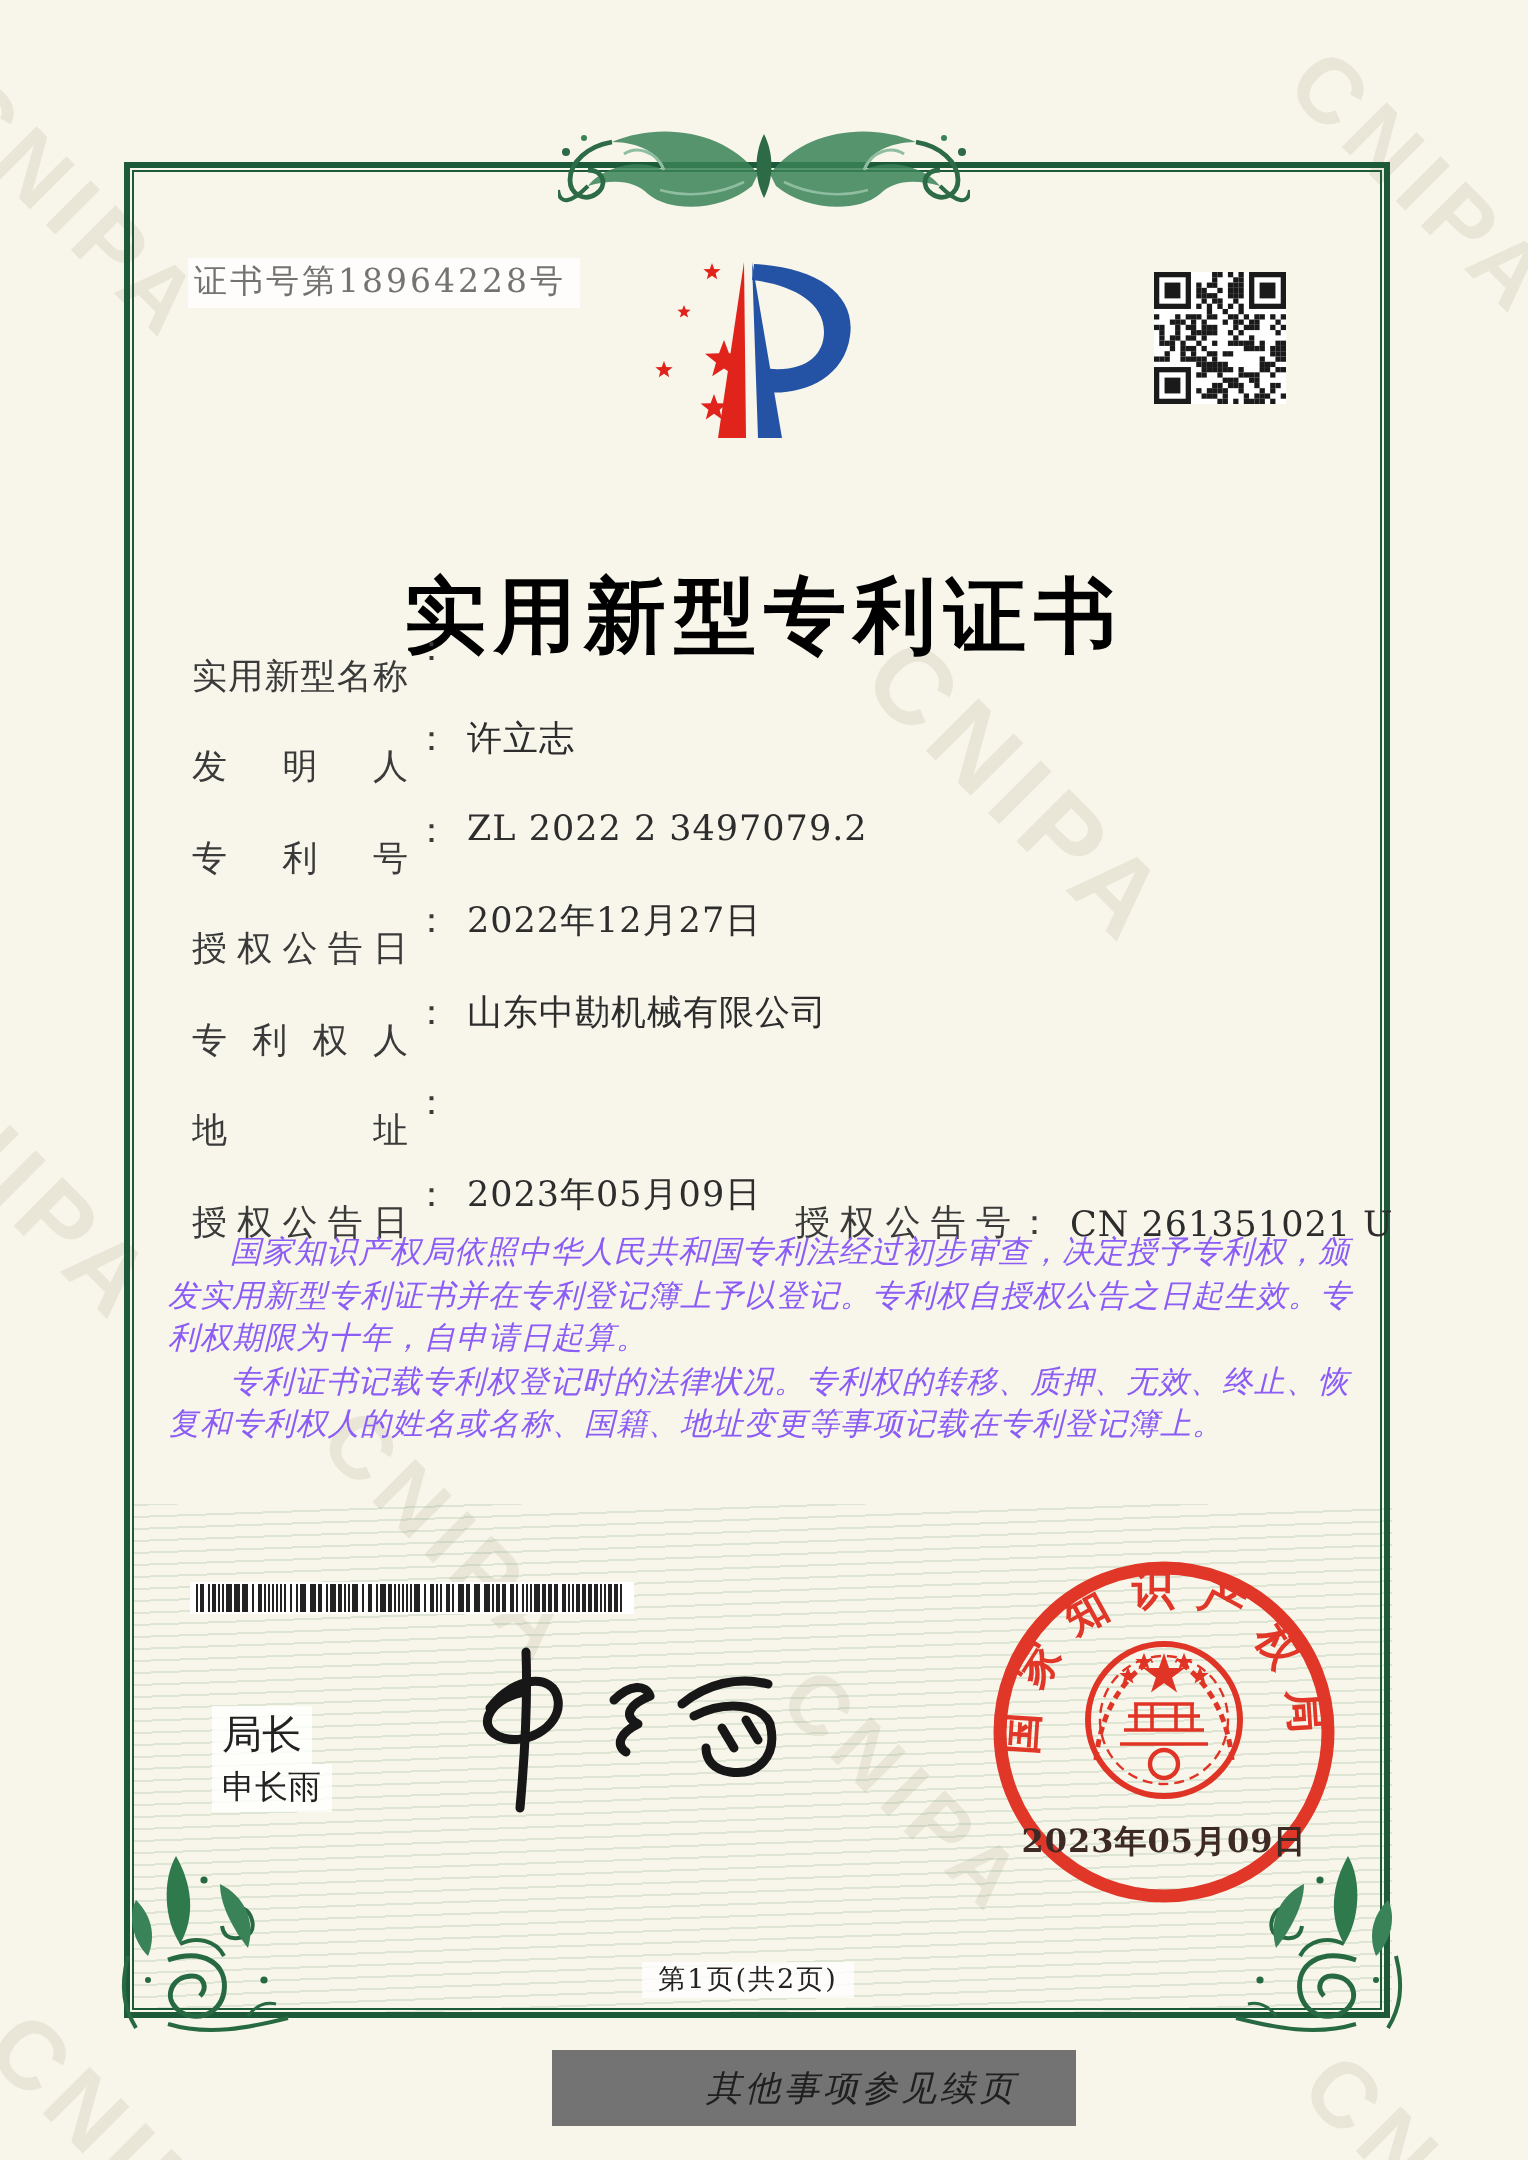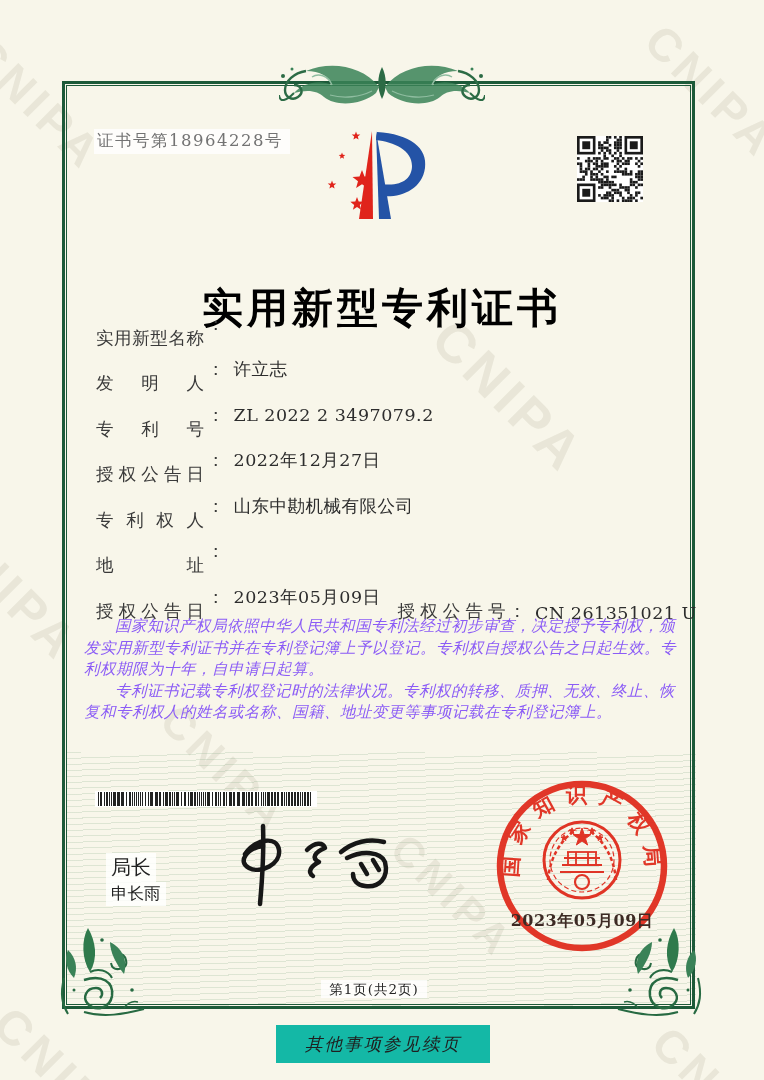--- a/index.html
+++ b/index.html
@@ -81,22 +81,22 @@
   .seal{position:absolute;left:492px;top:776px;z-index:5;opacity:0.95;}
 
   .pagenum{
     position:absolute;left:0;right:16px;top:981px;z-index:4;text-align:center;
     font-size:13.5px;color:#242424;letter-spacing:1px;
   }
   .pagenum span{background:rgba(255,255,255,0.8);padding:1px 8px;}
 
   .contnote{
     position:absolute;left:276px;top:1025px;width:214px;height:38px;z-index:4;
-    background:#14b8a6;display:flex;align-items:center;justify-content:center;
-    font-size:17.5px;font-style:italic;color:#1f1f1f;letter-spacing:2px;
+    background:#737373;display:flex;align-items:center;justify-content:center;
+    font-size:17.5px;font-style:italic;color:#1f1f1f;letter-spacing:2px;padding-left:48px;
   }
 
   .ornament{position:absolute;z-index:4;}
   .orn-top{left:279px;top:57px;}
   .orn-bl{left:54px;top:920px;}
   .orn-br{left:616px;top:920px;transform:scaleX(-1);}
 </style>
 </head>
 <body>
 

